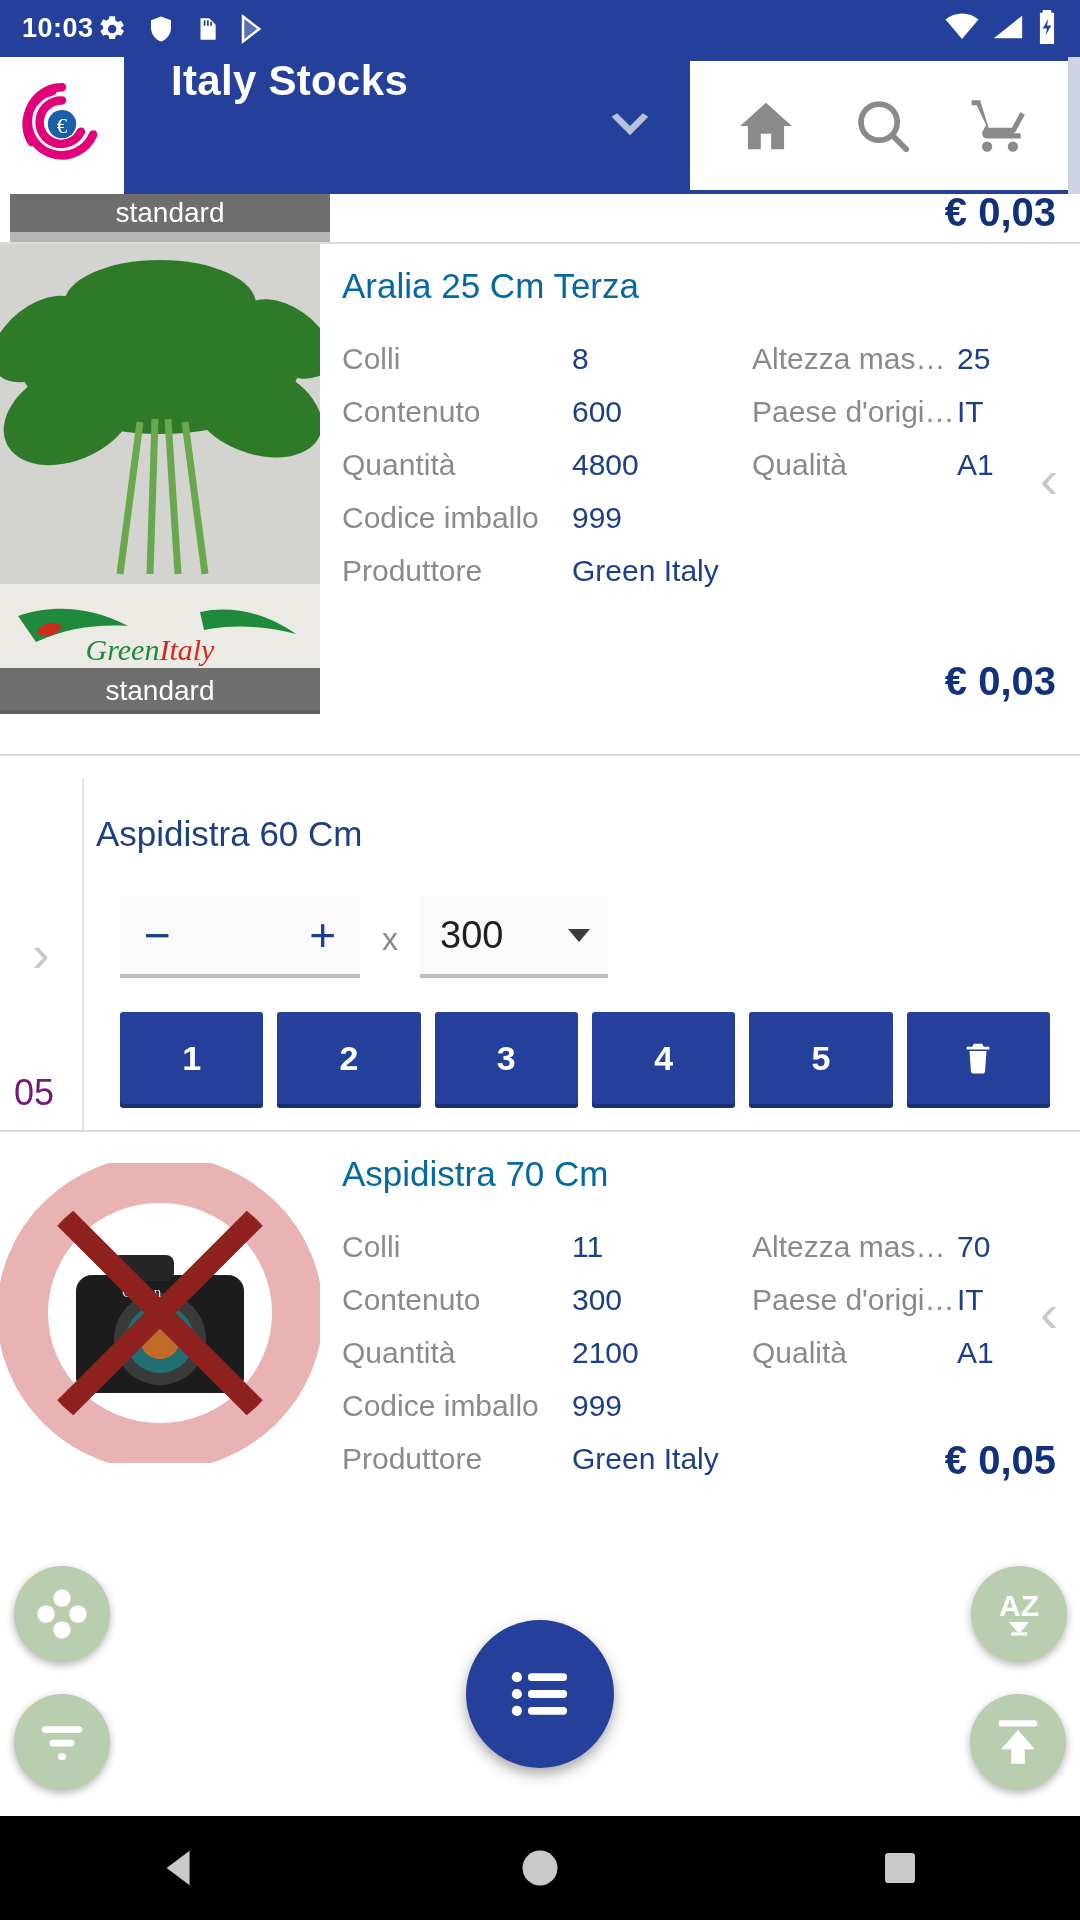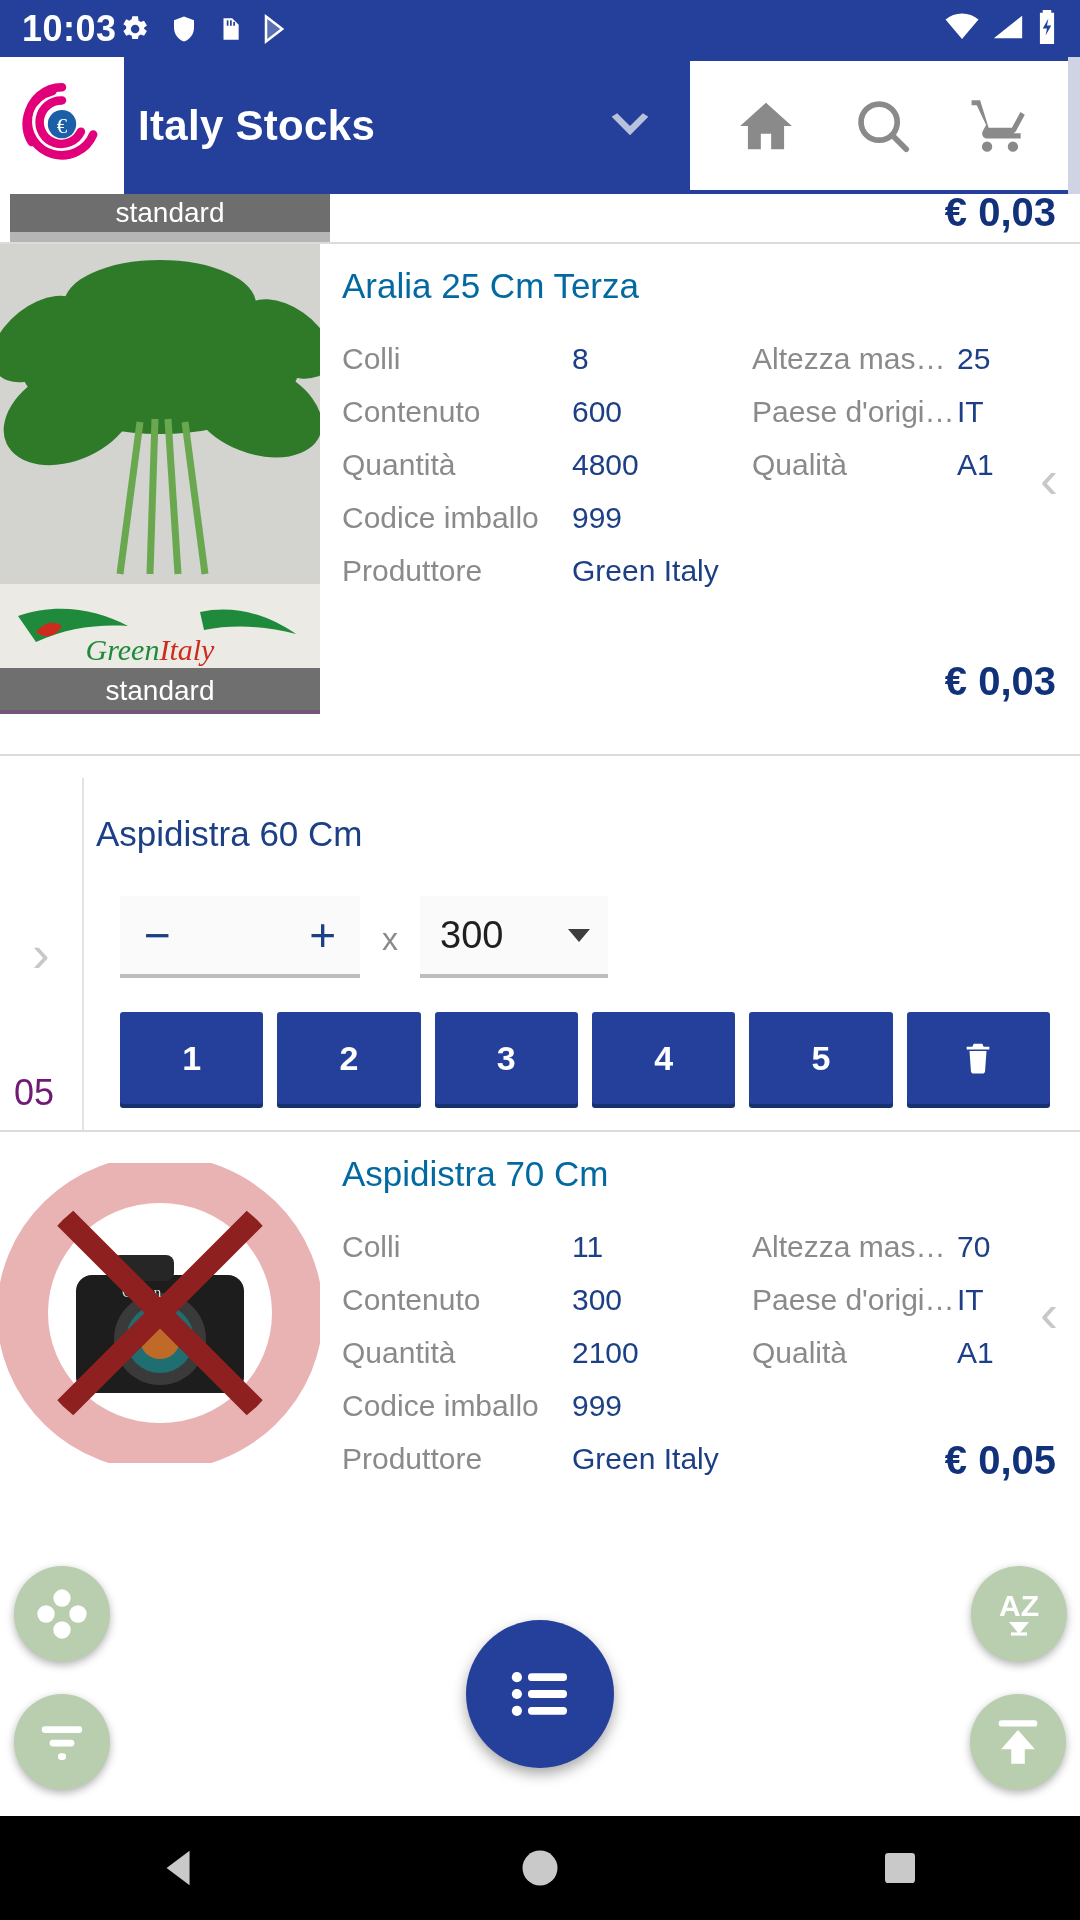--- a/index.html
+++ b/index.html
@@ -7,52 +7,52 @@
   body {
     font-family:"Liberation Sans", sans-serif;
     background:#ffffff;
     position:relative;
   }
   
   .statusbar {
     height:57px; background:#24409a; display:flex; align-items:center;
     padding:0 22px; color:#fff; position:relative; z-index:40;
   }
-  .sb-time { font-size:36px; font-weight:bold; letter-spacing:.5px; }
+  .sb-time { font-size:27px; font-weight:bold; letter-spacing:.5px; }
   .sb-icons { display:flex; align-items:center; gap:18px; }
   .sb-icons svg { display:block; }
   .sb-right { margin-left:auto; display:flex; align-items:center; gap:11px; }
   
   .appbar {
     height:137px; background:#24409a; display:flex; align-items:stretch;
     position:relative; z-index:35;
   }
   .logo-box {
     width:124px; background:#fff; display:flex; align-items:center; justify-content:center;
     flex:0 0 124px;
   }
-  .title-wrap { flex:1; display:flex; align-items:center; padding-left:14px; }
+  .title-wrap { flex:1; display:flex; padding-left:47px; }
   .app-title { color:#fff; font-size:42px; font-weight:bold; letter-spacing:.3px; }
   .title-caret { margin-left:auto; margin-right:38px; display:flex; align-items:center; }
   .action-panel {
     background:#fff; display:flex; align-items:center; gap:0;
     padding:0 10px 0 18px; flex:0 0 378px; justify-content:space-around;
     margin-top:4px; margin-bottom:4px;
   }
   .action-panel .act { width:104px; height:104px; display:flex; align-items:center; justify-content:center; }
   .edge-strip { width:12px; background:#cfd4e4; }
   
   .content { position:absolute; top:194px; left:0; right:0; bottom:0; background:#fff; }
   .card {
     background:#fff; position:relative; border-bottom:2px solid #dcdcdc;
   }
   .card-inner { display:flex; }
   .thumb {
     width:320px; flex:0 0 320px; position:relative; overflow:hidden;
-    background:#d946ef;
+    background:#737373;
   }
   .thumb .badge {
     position:absolute; bottom:0; left:0; right:0; height:46px;
     background:rgba(90,90,90,.78); color:#fff; font-size:28px;
     display:flex; align-items:center; justify-content:center;
   }
   .detail { flex:1; padding:22px 28px 8px 22px; position:relative; }
   .pname { color:#0369a1; font-size:35px; margin-bottom:26px; }
   .attr-grid { display:flex; }
   .attr-col { display:flex; flex-direction:column; }

